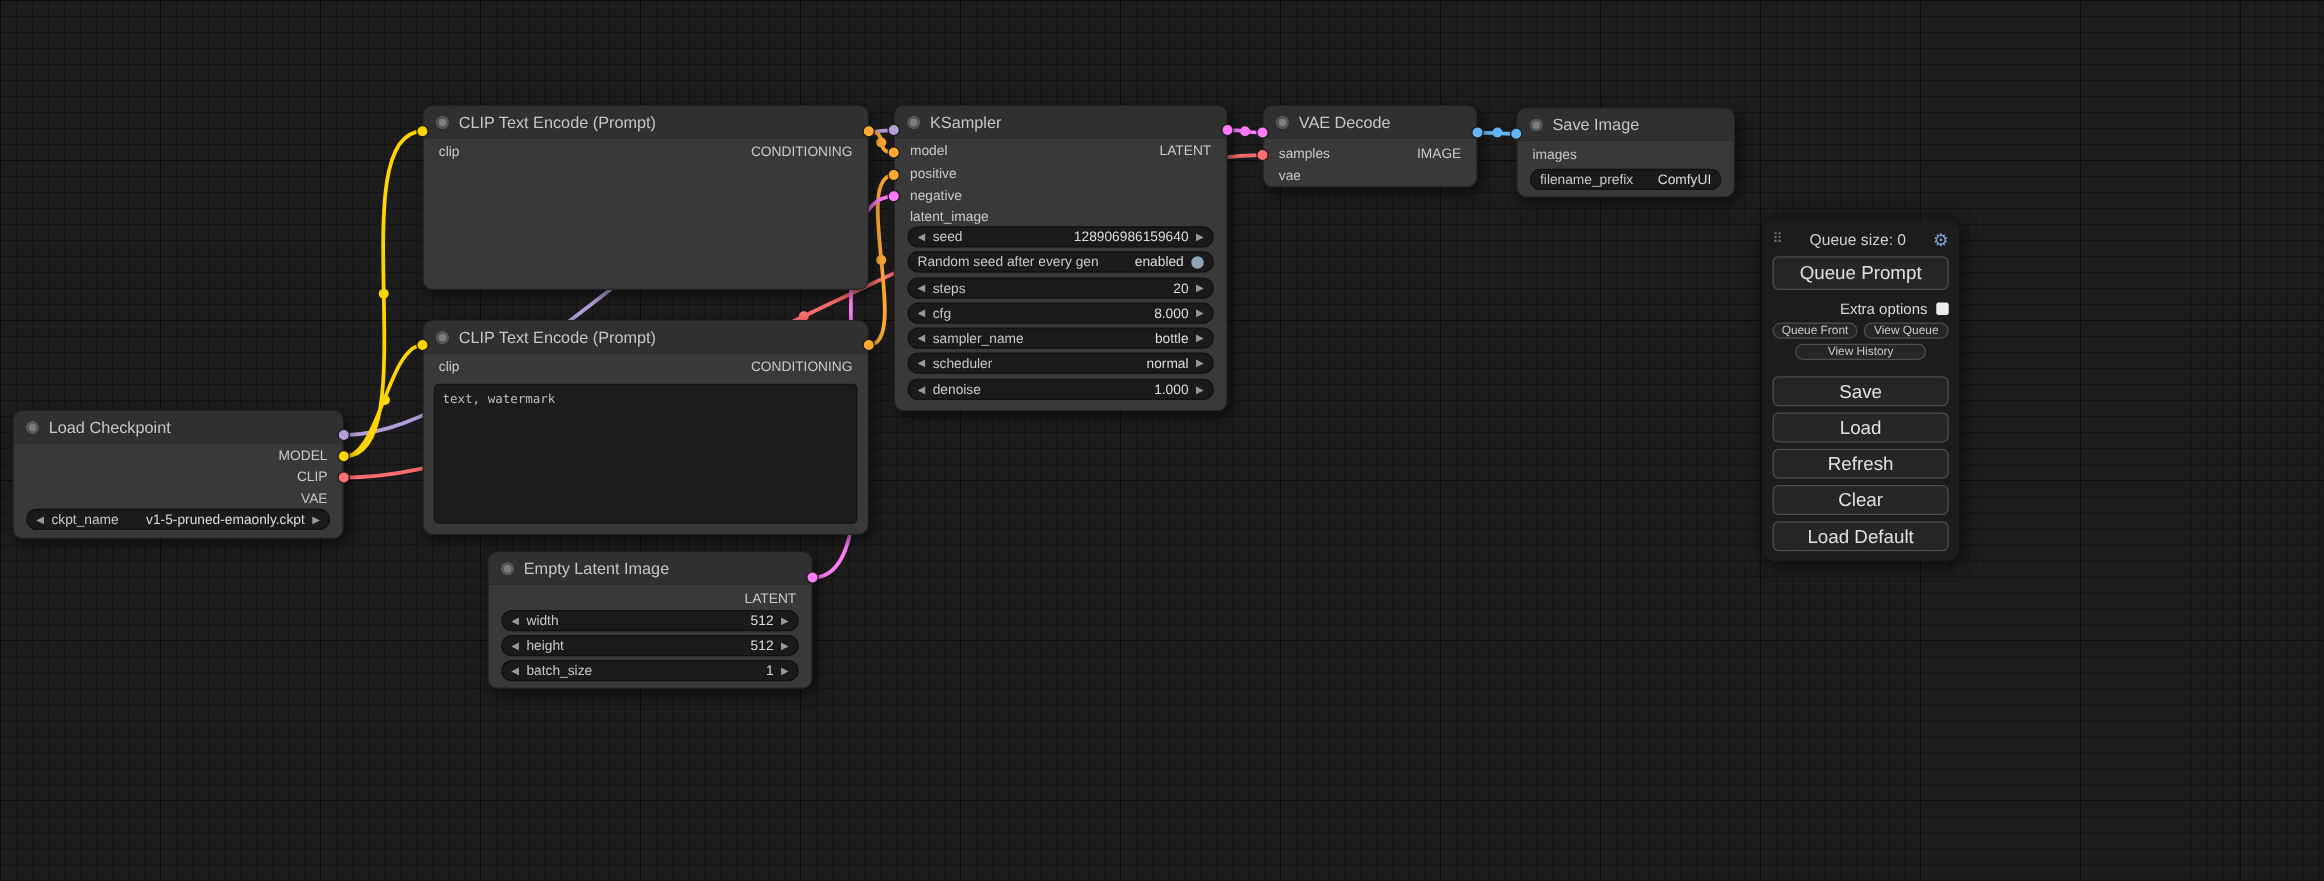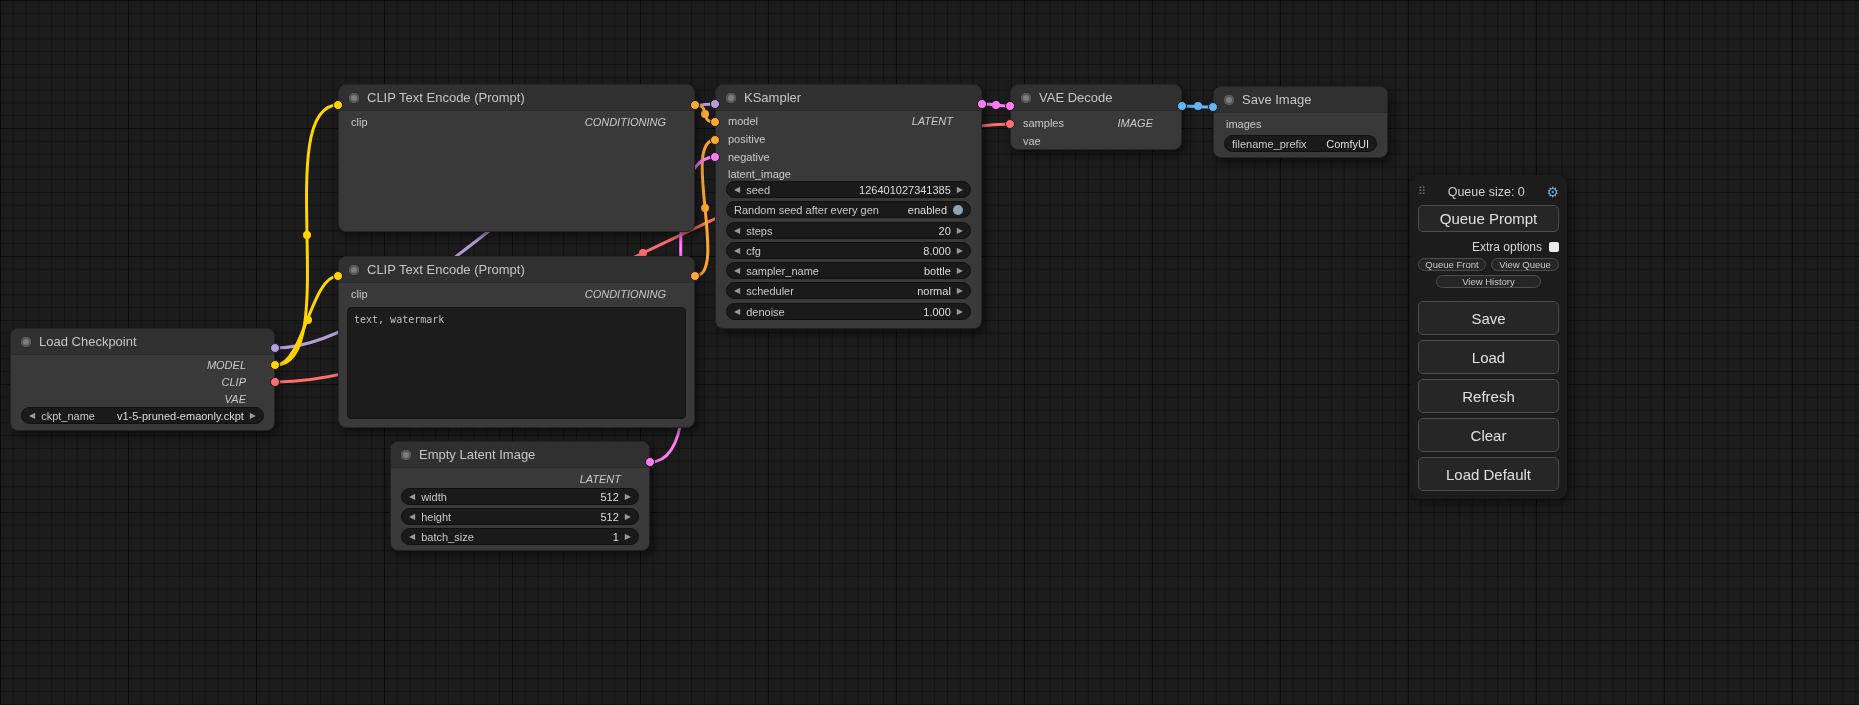--- a/index.html
+++ b/index.html
@@ -28,21 +28,21 @@
     margin-top:16px;
   }
   .ntitle {
     height:26px; display:flex; align-items:center; gap:8px; padding:0 10px;
     background:#303030; border-radius:7px 7px 0 0; border-bottom:1px solid #2a2a2a;
     color:#c6c6c6; font-size:13px;
   }
   .ndot { width:10px; height:10px; border-radius:50%; background:#7d7d7d; box-shadow:inset 0 0 0 2px #565656; flex:0 0 auto; }
 
   .slot-in  { position:absolute; left:12px;  font-size:11px; color:#c9c9c9; line-height:14px; }
-  .slot-out { position:absolute; right:28px; font-size:11px; color:#c9c9c9; line-height:14px;font-style:italic; }
+  .slot-out { position:absolute; right:12px; font-size:11px; color:#c9c9c9; line-height:14px; }
 
   .widget {
     position:absolute; left:10px; right:10px; height:17px;
     background:#1a1a1a; border:1px solid #101010; border-radius:9px;
     display:flex; align-items:center; gap:6px; padding:0 7px;
     color:#c9c9c9; font-size:11px;
   }
   .widget .arrow  { color:#989898; font-size:8px; line-height:1; flex:0 0 auto; }
   .widget .wlabel { white-space:nowrap; }
   .widget .wvalue { margin-left:auto; color:#dcdcdc; white-space:nowrap; }
@@ -67,21 +67,21 @@
   .gear { color:#7ba3e0; font-size:14px; line-height:1; cursor:pointer; }
 
   .btn { background:#262626; border:1px solid #4d4d4d; color:#e0e0e0;
          display:flex; align-items:center; justify-content:center; cursor:pointer; }
   .btn-primary { width:100%; height:27px; margin-top:5px; border-radius:5px; font-size:15px; }
   .extra { display:flex; align-items:center; justify-content:flex-end; gap:7px; margin-top:8px; font-size:12px; color:#d8d8d8; }
   .checkbox { width:10px; height:10px; background:#ececec; border-radius:2px; cursor:pointer; }
   .row-small { display:flex; gap:5px; margin-top:4px; }
   .btn-small { flex:1; height:13px; border-radius:8px; font-size:9.5px; color:#c9c9c9; }
   .btn-history { width:74%; height:13px; margin:4px auto 0; border-radius:8px; font-size:9.5px; color:#c9c9c9; }
-  .btn-big { width:100%; height:34px; margin-top:5px; border-radius:5px; font-size:15px;text-align:right; }
+  .btn-big { width:100%; height:24px; margin-top:5px; border-radius:5px; font-size:15px;text-align:right; }
   .mt-save { margin-top:13px; }
 </style>
 </head>
 <body>
 
 <div class="canvas">
 
   <svg class="layer wires">
     <g fill="none" stroke-width="3" stroke-linecap="round">
       <path d="M276 348 C402 348 589 104 715 104" stroke="#B39DDB"></path>
@@ -175,21 +175,21 @@
     </div>
     <div class="slot-in" style="top:29px">model</div>
     <div class="slot-in" style="top:47px">positive</div>
     <div class="slot-in" style="top:65px">negative</div>
     <div class="slot-in" style="top:82px">latent_image</div>
     <div class="slot-out" style="top:29px">LATENT</div>
 
     <div class="widget" style="top:96px">
       <span class="arrow">◀</span>
       <span class="wlabel">seed</span>
-      <span class="wvalue">126401027341385</span>
+      <span class="wvalue">128906986159640</span>
       <span class="arrow">▶</span>
     </div>
     <div class="widget" style="top:116px">
       <span class="wlabel">Random seed after every gen</span>
       <span class="wvalue">enabled</span>
       <span class="toggle"></span>
     </div>
     <div class="widget" style="top:137px">
       <span class="arrow">◀</span>
       <span class="wlabel">steps</span>

